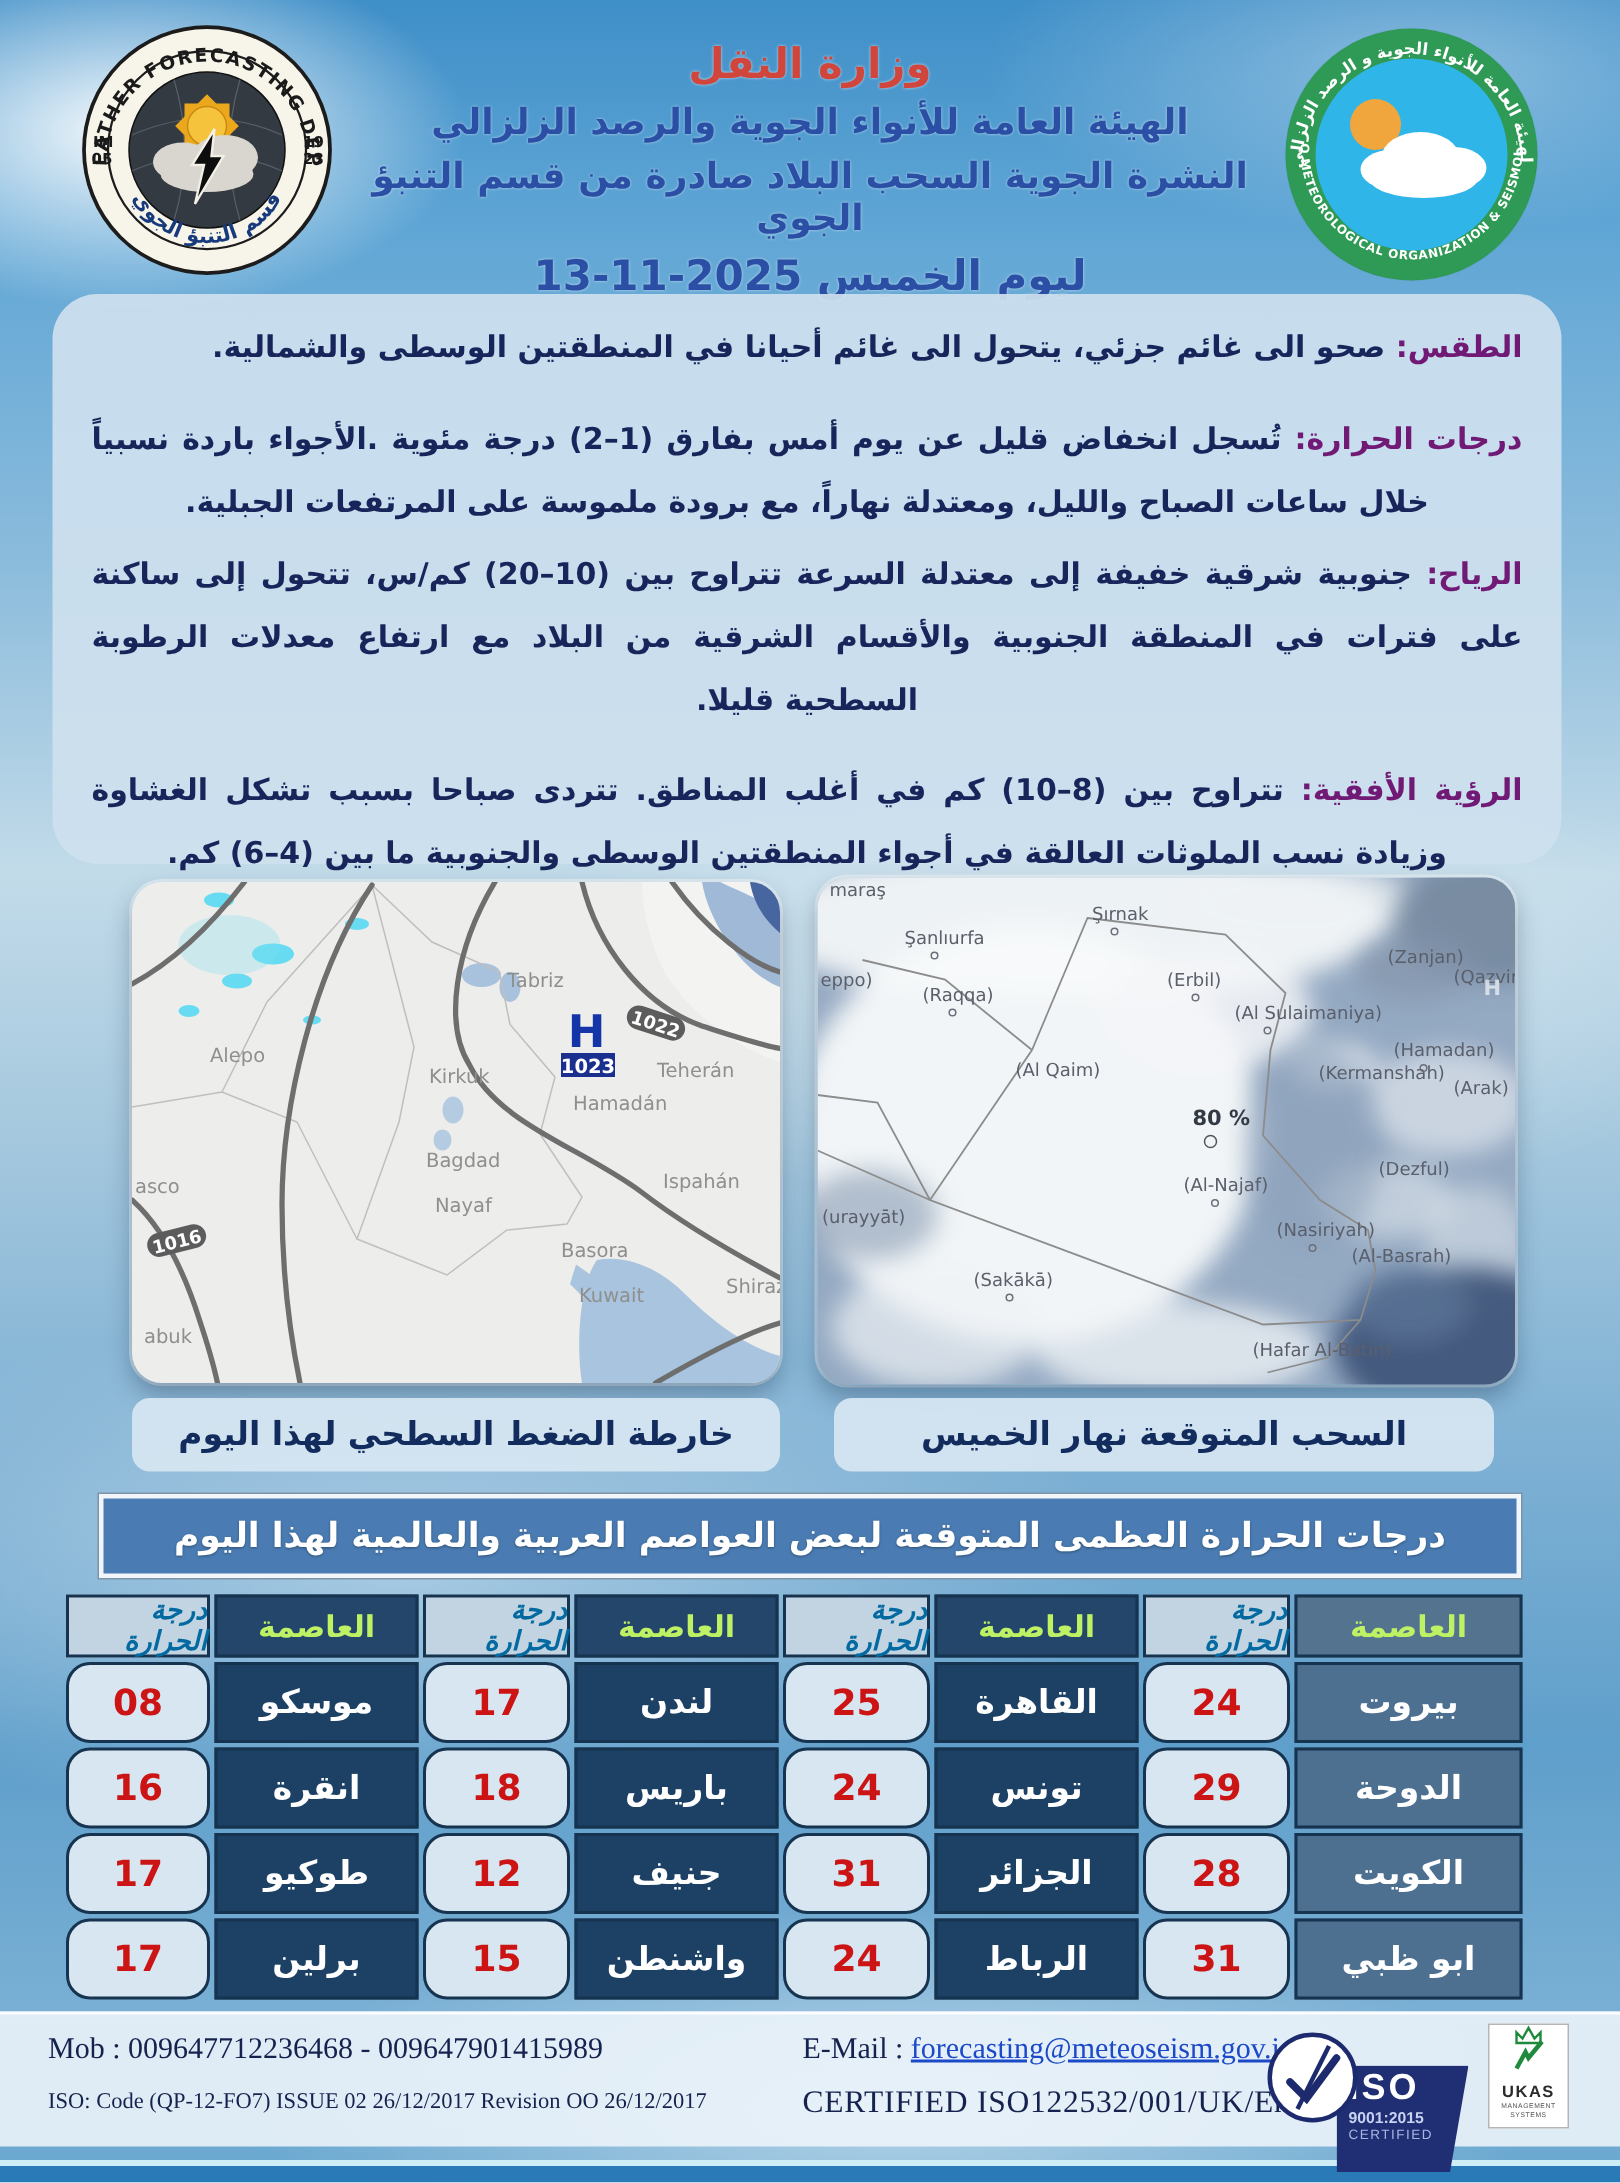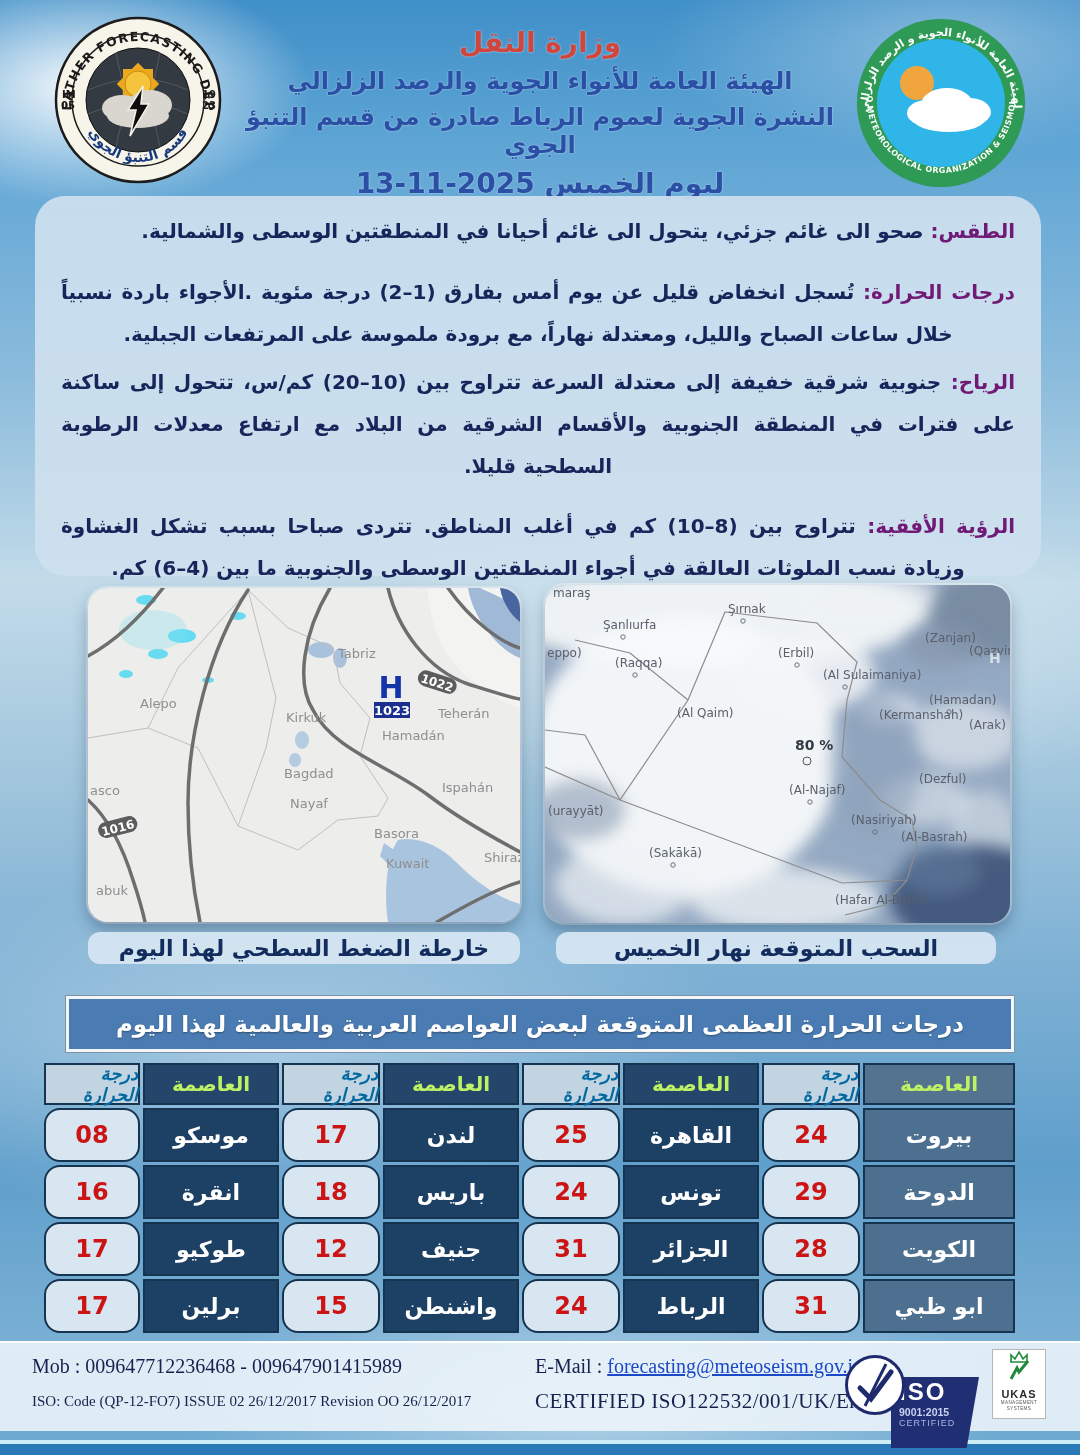--- a/index.html
+++ b/index.html
@@ -32,21 +32,21 @@
   .p1{margin-top:8px;text-align:right;}
   .p2{margin-top:19px;text-align:justify;text-align-last:center;}
   .p3{margin-top:6px;text-align:justify;text-align-last:center;}
   .p4{margin-top:18px;text-align:justify;text-align-last:center;}
   
   .map{position:absolute;border-radius:20px;overflow:hidden;box-shadow:0 8px 16px rgba(20,40,70,.35),0 0 0 2px rgba(255,255,255,.45);}
   .map-left{left:88px;top:588px;width:432px;height:334px;}
   .map-right{left:545px;top:585px;width:465px;height:338px;}
   .map svg{display:block;}
   .caption{
-    position:absolute;top:932px;height:32px;background:rgba(213,229,241,.95);border-radius:12px;
+    position:absolute;top:932px;height:49px;background:rgba(213,229,241,.95);border-radius:12px;
     display:flex;align-items:center;justify-content:center;color:#132c5e;font-size:22px;font-weight:bold;direction:rtl;
   }
   .cap-left{left:88px;width:432px;}
   .cap-right{left:556px;width:440px;}
   
   .banner{
     position:absolute;left:66px;top:996px;width:948px;height:56px;box-sizing:border-box;
     background:#4a7cb3;border:3px solid #f2f6fa;outline:1px solid #7d93a8;
     display:flex;align-items:center;justify-content:center;
     color:#ffffff;font-size:23px;font-weight:bold;direction:rtl;text-shadow:0 1px 2px rgba(0,0,0,.35);
@@ -153,21 +153,21 @@
       </text>
       <text font-size="8" font-weight="bold" fill="#ffffff" letter-spacing="0.5">
         <textPath href="#arcRB" startOffset="50%" text-anchor="middle">IRAQ METEOROLOGICAL ORGANIZATION &amp; SEISMOLOGY</textPath>
       </text>
     </svg>
   </div>
 
   <div class="header-text">
     <div class="h-red">وزارة النقل</div>
     <div class="h-blue">الهيئة العامة للأنواء الجوية والرصد الزلزالي</div>
-    <div class="h-blue">النشرة الجوية لعموم الرباط صادرة من قسم التنبؤ الجوي</div>
+    <div class="h-blue">النشرة الجوية السحب البلاد صادرة من قسم التنبؤ الجوي</div>
     <div class="h-blue h-date">ليوم الخميس 2025-11-13</div>
   </div>
 
   <div class="text-panel">
     <p class="fp p1"><span class="lbl">الطقس:</span> <span>صحو الى غائم جزئي، يتحول الى غائم أحيانا في المنطقتين الوسطى والشمالية.</span></p>
     <p class="fp p2"><span class="lbl">درجات الحرارة:</span> <span>تُسجل انخفاض قليل عن يوم أمس بفارق (1–2) درجة مئوية .الأجواء باردة نسبياً خلال ساعات الصباح والليل، ومعتدلة نهاراً، مع برودة ملموسة على المرتفعات الجبلية.</span></p>
     <p class="fp p3"><span class="lbl">الرياح:</span> <span>جنوبية شرقية خفيفة إلى معتدلة السرعة تتراوح بين (10–20) كم/س، تتحول إلى ساكنة على فترات في المنطقة الجنوبية والأقسام الشرقية من البلاد مع ارتفاع معدلات الرطوبة السطحية قليلا.</span></p>
     <p class="fp p4"><span class="lbl">الرؤية الأفقية:</span> <span>تتراوح بين (8–10) كم في أغلب المناطق. تتردى صباحا بسبب تشكل الغشاوة وزيادة نسب الملوثات العالقة في أجواء المنطقتين الوسطى والجنوبية ما بين (4–6) كم.</span></p>
   </div>
 

